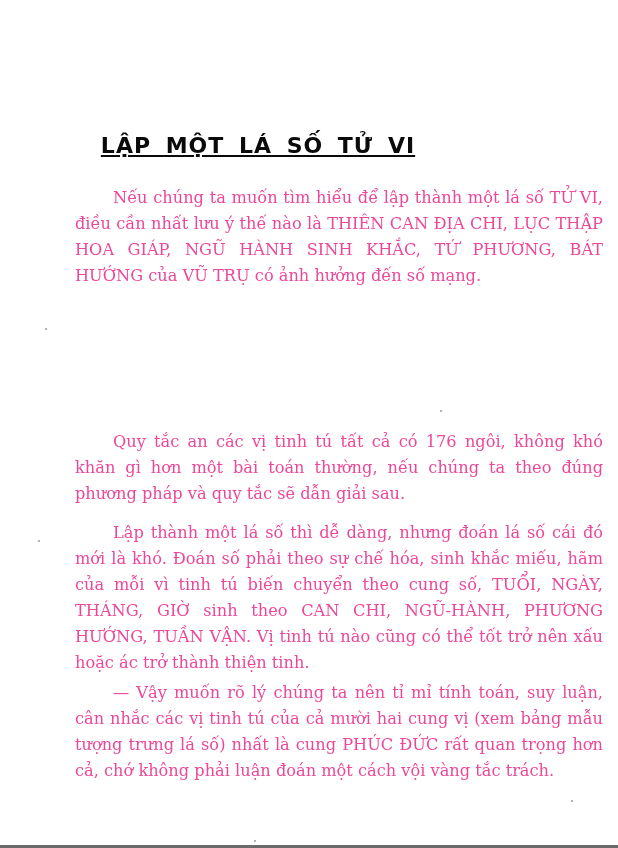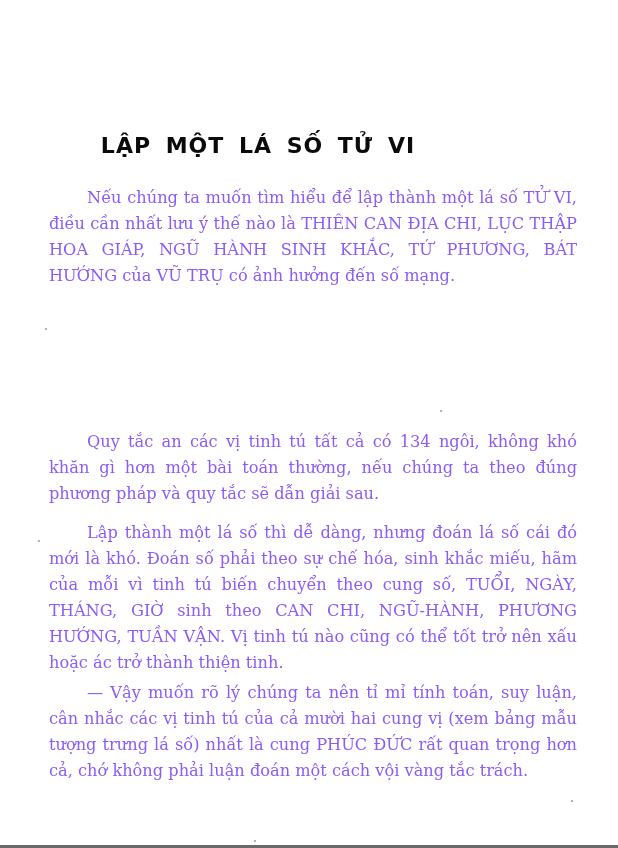--- a/index.html
+++ b/index.html
@@ -26,30 +26,31 @@
       top: 118px;
       left: 0;
       width: 516px;
       text-align: center;
       font-family: "DejaVu Sans", sans-serif;
       font-weight: bold;
       font-size: 22px;
       letter-spacing: 1px;
       word-spacing: 6px;
       color: #0a0a0a;
+      text-decoration: underline;
     }
     .body-text {
       position: absolute;
-      left: 49px;
+      left: 75px;
       width: 528px;
       font-family: "DejaVu Serif", serif;
       font-size: 16.2px;
       line-height: 26px;
       text-align: justify;
-      color: #8b5cf6;
+      color: #ec4899;
     }
     .para {
       margin: 0;
       text-indent: 38px;
       text-align: justify;
     }
     .p1 { top: 185px; }
     .p2 { top: 318px; }
     .p3 { top: 429px; }
     .p4 { top: 520px; }
@@ -75,21 +76,21 @@
 <div class="page">
 
   <h1 class="title">LẬP MỘT LÁ SỐ TỬ VI</h1>
 
   <div class="body-text p1">
     <p class="para">Nếu chúng ta muốn tìm hiểu để lập thành một lá số TỬ VI, điều cần nhất lưu ý thế nào là THIÊN CAN ĐỊA CHI, LỤC THẬP HOA GIÁP, NGŨ HÀNH SINH KHẮC, TỨ PHƯƠNG, BÁT HƯỚNG của VŨ TRỤ có ảnh hưởng đến số mạng.</p>
   </div>
 
 
   <div class="body-text p3">
-    <p class="para">Quy tắc an các vị tinh tú tất cả có 134 ngôi, không khó khăn gì hơn một bài toán thường, nếu chúng ta theo đúng phương pháp và quy tắc sẽ dẫn giải sau.</p>
+    <p class="para">Quy tắc an các vị tinh tú tất cả có 176 ngôi, không khó khăn gì hơn một bài toán thường, nếu chúng ta theo đúng phương pháp và quy tắc sẽ dẫn giải sau.</p>
   </div>
 
   <div class="body-text p4">
     <p class="para">Lập thành một lá số thì dễ dàng, nhưng đoán lá số cái đó mới là khó. Đoán số phải theo sự chế hóa, sinh khắc miếu, hãm của mỗi vì tinh tú biến chuyển theo cung số, TUỔI, NGÀY, THÁNG, GIỜ sinh theo CAN CHI, NGŨ-HÀNH, PHƯƠNG HƯỚNG, TUẦN VẬN. Vị tinh tú nào cũng có thể tốt trở nên xấu hoặc ác trở thành thiện tinh.</p>
   </div>
 
   <div class="body-text p5">
     <p class="para">— Vậy muốn rõ lý chúng ta nên tỉ mỉ tính toán, suy luận, cân nhắc các vị tinh tú của cả mười hai cung vị (xem bảng mẫu tượng trưng lá số) nhất là cung PHÚC ĐỨC rất quan trọng hơn cả, chớ không phải luận đoán một cách vội vàng tắc trách.</p>
   </div>
 

